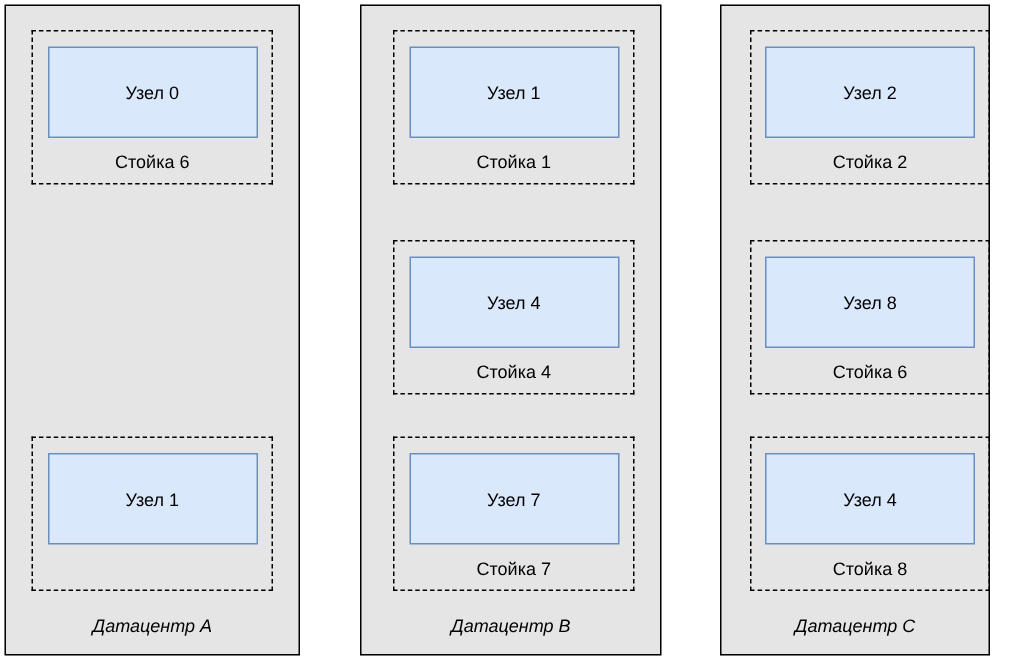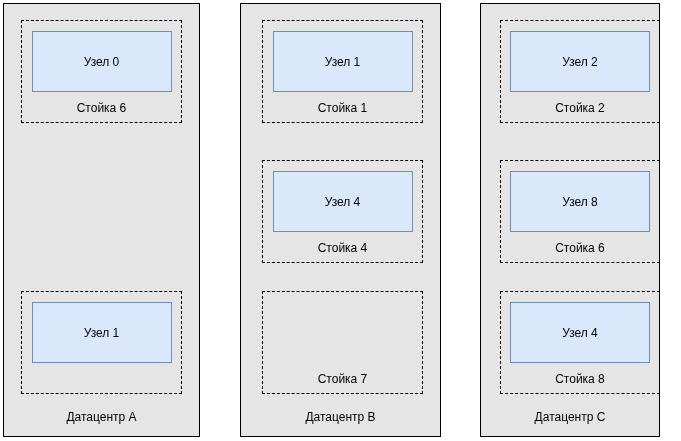--- a/index.html
+++ b/index.html
@@ -78,20 +78,21 @@
   .dc-label {
     position: absolute;
     left: 0;
     right: 0;
     bottom: 12px;
     text-align: center;
     font-size: 12px;
     line-height: 14px;
     color: #000000;
     white-space: nowrap;
+    font-style: italic;
   }
 </style>
 </head>
 <body>
 
 <div id="diagram">
 
   <div class="datacenter dc-a">
 
     <div class="rack rack-row-0">
@@ -121,20 +122,23 @@
     </div>
 
     <div class="rack rack-row-1">
       <div class="node">
         <span class="node-label">Узел 4</span>
       </div>
       <div class="rack-label">Стойка 4</div>
     </div>
 
     <div class="rack rack-row-2">
+      <div class="node">
+        <span class="node-label">Узел 7</span>
+      </div>
       <div class="rack-label">Стойка 7</div>
     </div>
 
     <div class="dc-label">Датацентр B</div>
   </div>
 
   <div class="datacenter dc-c">
 
     <div class="rack rack-row-0">
       <div class="node">

